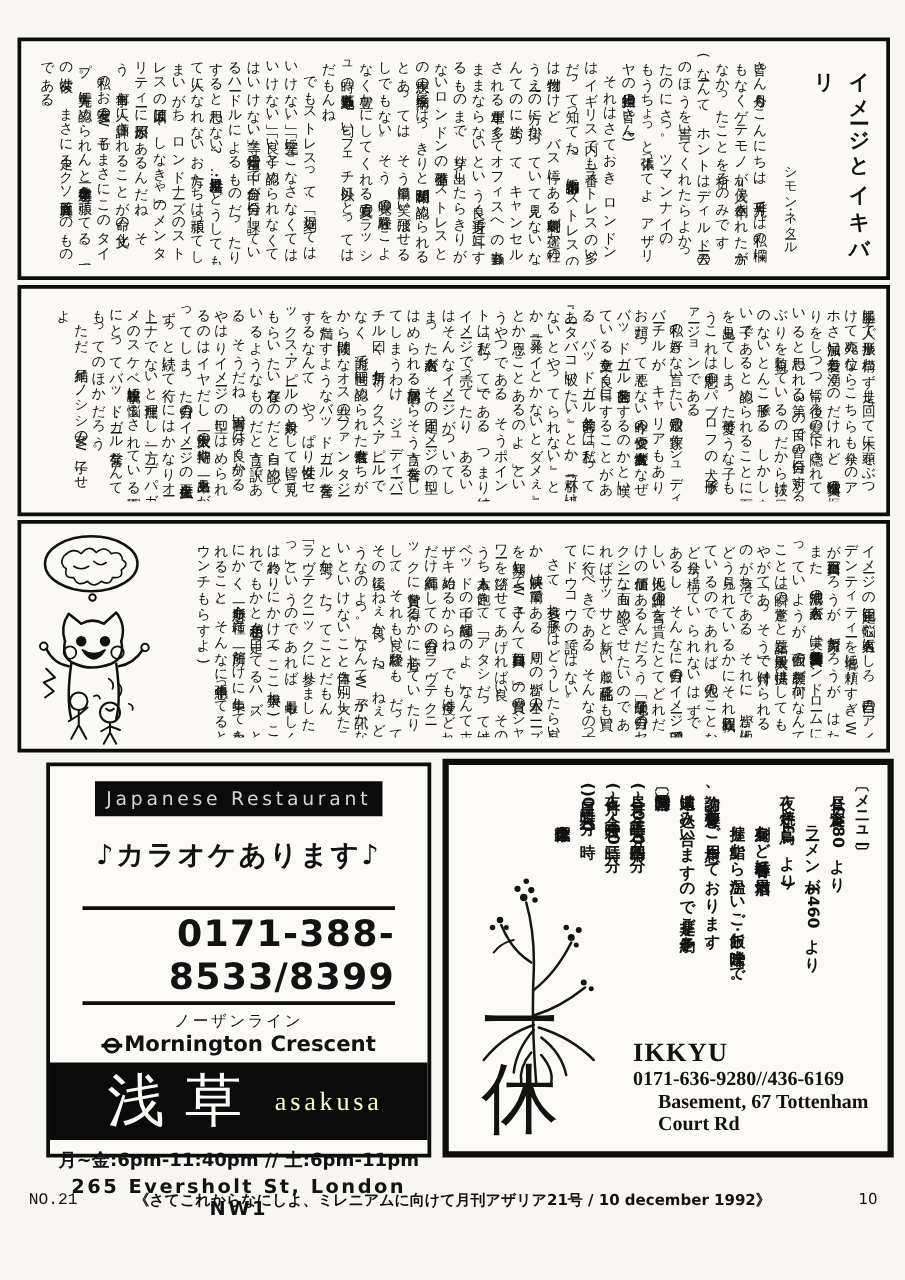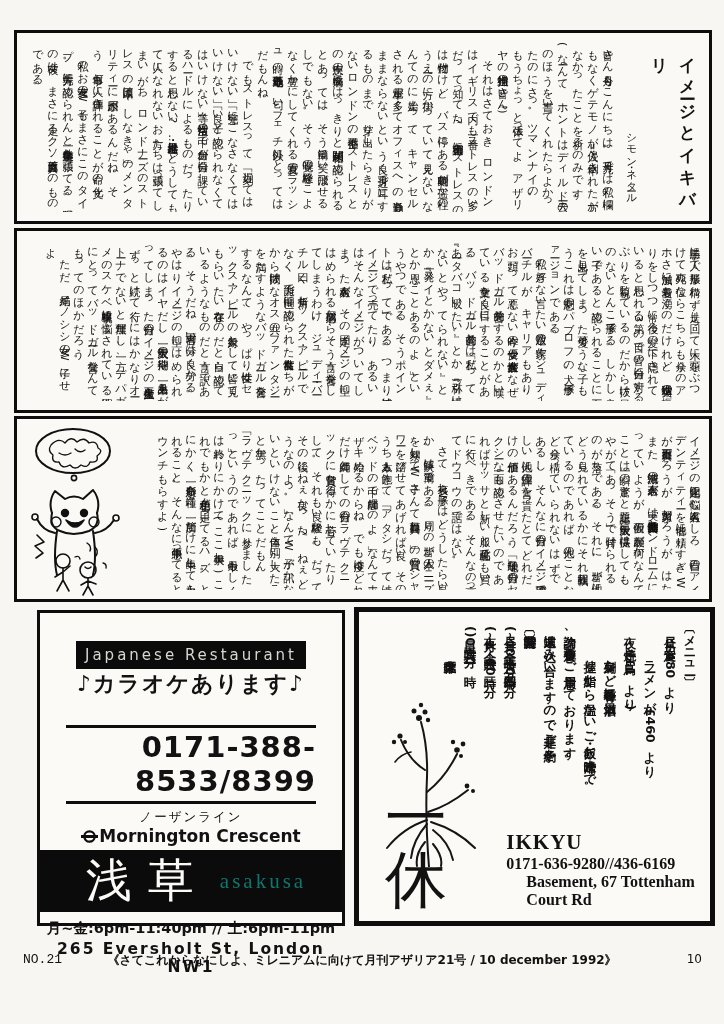--- a/index.html
+++ b/index.html
@@ -45,40 +45,40 @@
   .box2 .article-body,.box3 .article-body{line-height:14px;}
   
   .cat-wrap{position:absolute;left:8px;top:6px;width:102px;height:172px;}
   
   .ad-left{
     position:absolute;left:37px;top:610px;width:308px;height:316px;
     border:3px solid #0d0d0d;box-sizing:border-box;background:#fbfaf6;
     text-align:center;
   }
   .jr-bar{
-    margin:28px auto 0;width:230px;height:28px;line-height:28px;
+    margin:12px auto 0;width:230px;height:28px;line-height:28px;
     background:#0b0b0b;color:#d6d6d2;
     font-size:15px;letter-spacing:3px;
   }
-  .karaoke{margin-top:0;font-size:22px;font-weight:bold;letter-spacing:2px;}
+  .karaoke{margin-top:16px;font-size:22px;font-weight:bold;letter-spacing:2px;}
   .phone-block{margin:26px auto 0;width:250px;border-top:3px solid #0d0d0d;border-bottom:3px solid #0d0d0d;padding:2px 0 3px;}
   .phone-big{font-size:29px;font-weight:bold;letter-spacing:1px;text-align:right;}
   .northern{margin-top:5px;font-size:12.5px;letter-spacing:2px;}
   .station{font-size:17px;font-weight:bold;display:flex;align-items:center;justify-content:center;gap:1px;}
   .asakusa-band{
     margin-top:4px;background:#0b0b0b;height:62px;
     display:flex;align-items:center;justify-content:center;gap:10px;
   }
   .asakusa-kanji{
     color:#fbfaf6;font-size:46px;letter-spacing:16px;
     font-family:"Liberation Serif","DejaVu Serif",serif;
     padding-left:10px;
   }
   .asakusa-roman{
-    color:#0f766e;font-size:21px;letter-spacing:3px;
+    color:#fef9c3;font-size:21px;letter-spacing:3px;
     font-family:"Liberation Serif","DejaVu Serif",serif;
   }
   .hours{margin-top:7px;font-size:14.5px;font-weight:bold;}
   .address{margin-top:2px;font-size:15.5px;font-weight:bold;letter-spacing:2px;}
   
   .ad-right{
     position:absolute;left:354px;top:607px;width:361px;height:319px;
     border:5px solid #0d0d0d;box-sizing:border-box;background:#fbfaf6;
   }
   .menu-vtext{

